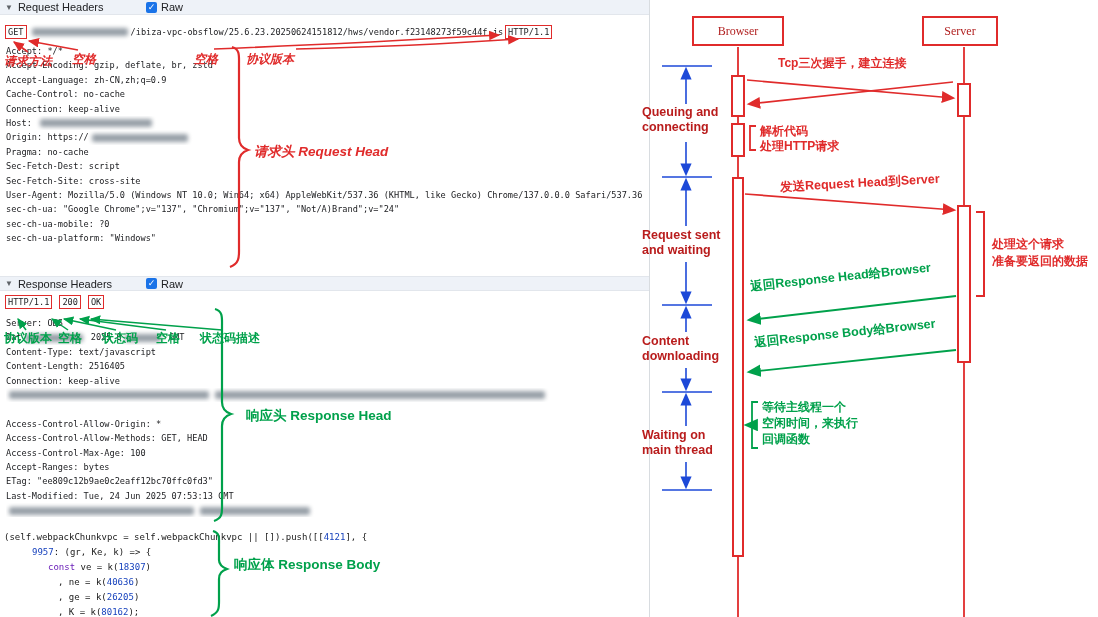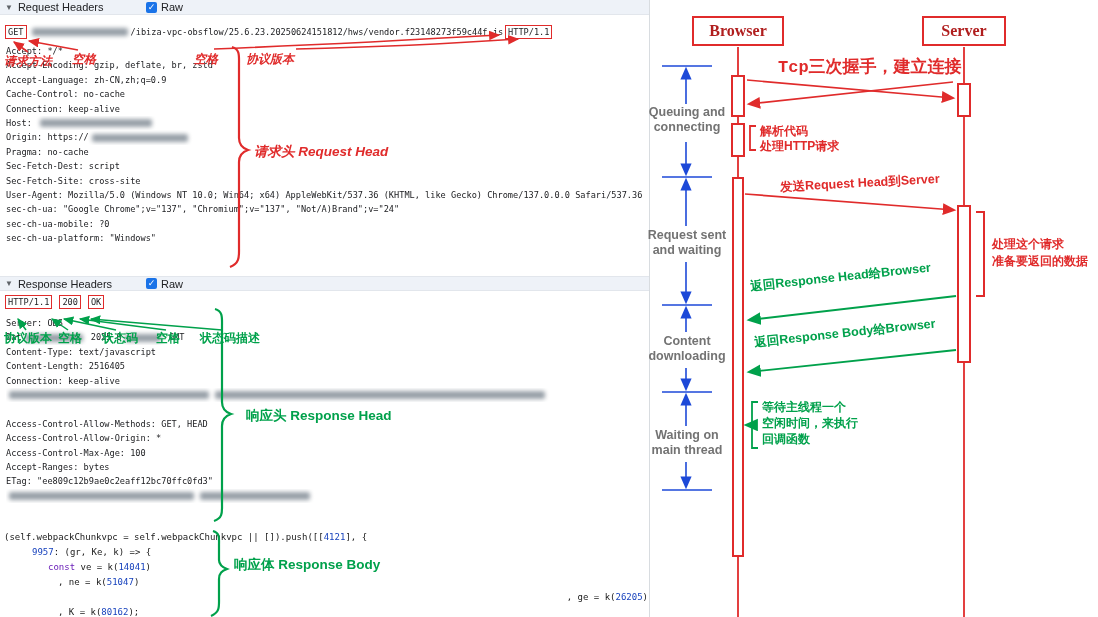--- a/index.html
+++ b/index.html
@@ -62,31 +62,31 @@
   #an-respbody { left:234px; top:556px; }
 
   #left-overlay { position:absolute; left:0; top:0; z-index:4; pointer-events:none; }
 
   
   #diagram { position:absolute; left:650px; top:0; width:448px; height:617px; background:#fff; }
   #diagram svg { position:absolute; left:0; top:0; }
 
   .actorbox { position:absolute; top:16px; height:30px; border:2.5px solid #e02b2b;
     display:flex; align-items:center; justify-content:center; color:#b01e1e;
-    font-family:"Liberation Serif", serif; font-weight:bold; font-size:16px; background:#fff; z-index:3; }
+    font-family:"Liberation Serif", serif; font-weight:normal; font-size:12px; background:#fff; z-index:3; }
   #box-browser { left:42px; width:92px; }
-  #box-server  { left:272px; width:84px; }
-
-  .phase { position:absolute; left:-8px; width:90px; text-align:center; color:#737373;
+  #box-server  { left:272px; width:76px; }
+
+  .phase { position:absolute; left:-8px; width:90px; color:#b91c1c;
     font-weight:bold; font-size:12.5px; line-height:15px; z-index:3; }
   #ph1 { top:105px; } #ph2 { top:228px; } #ph3 { top:334px; } #ph4 { top:428px; }
 
   .dnote { position:absolute; font-weight:bold; font-size:12px; white-space:nowrap; z-index:3; }
   .dred { color:#e02b2b; } .dgreen { color:#00a14b; }
-  #d-tcp   { left:128px; top:55px;  font-size:17px;font-family:Liberation Mono, monospace; }
+  #d-tcp   { left:128px; top:55px;  font-size:12px; }
   #d-parse1{ left:110px; top:123px; }
   #d-parse2{ left:110px; top:138px; }
   #d-send  { left:130px; top:175px; font-size:12.5px; transform:rotate(-3deg); }
   #d-proc1 { left:342px; top:236px; }
   #d-proc2 { left:342px; top:253px; }
   #d-rhead { left:100px; top:269px; font-size:12.5px; transform:rotate(-6deg); }
   #d-rbody { left:104px; top:325px; font-size:12.5px; transform:rotate(-6deg); }
   #d-wait1 { left:112px; top:399px; }
   #d-wait2 { left:112px; top:415px; }
   #d-wait3 { left:112px; top:431px; }
@@ -144,34 +144,35 @@
   </div>
 
   <div id="resp-headers" class="mono">
       <div class="hline"><span>Server: OBS</span></div>
       <div class="hline"><span>Dat</span><span class="blur" style="width: 58px;"></span><span> 2025 0</span><span class="blur" style="width: 36px;"></span><span> GMT</span></div>
       <div class="hline"><span>Content-Type: text/javascript</span></div>
       <div class="hline"><span>Content-Length: 2516405</span></div>
       <div class="hline"><span>Connection: keep-alive</span></div>
       <div class="hline"><span class="blur" style="width: 200px;"></span><span class="blur" style="width: 330px;"></span></div>
       <div class="hline"></div>
+      <div class="hline"><span>Access-Control-Allow-Origin: *</span></div>
       <div class="hline"><span>Access-Control-Allow-Methods: GET, HEAD</span></div>
-      <div class="hline"><span>Access-Control-Allow-Origin: *</span></div>
       <div class="hline"><span>Access-Control-Max-Age: 100</span></div>
       <div class="hline"><span>Accept-Ranges: bytes</span></div>
       <div class="hline"><span>ETag: "ee809c12b9ae0c2eaff12bc70ffc0fd3"</span></div>
+      <div class="hline"><span>Last-Modified: Tue, 24 Jun 2025 07:53:13 GMT</span></div>
       <div class="hline"><span class="blur" style="width: 185px;"></span><span class="blur" style="width: 110px;"></span></div>
     </div>
 
   <div id="resp-body">
       <div class="codeline" style="padding-left: 0px;"><span>(self.webpackChunkvpc = self.webpackChunkvpc || []).push([[</span><span class="tok-num">4121</span><span>], {</span></div>
       <div class="codeline" style="padding-left: 28px;"><span class="tok-num">9957</span><span>: (gr, Ke, k) =&gt; {</span></div>
-      <div class="codeline" style="padding-left: 44px;"><span class="tok-kw">const</span><span> ve = k(</span><span class="tok-num">14041</span><span>)</span></div>
-      <div class="codeline" style="padding-left: 54px;"><span>, ne = k(</span><span class="tok-num">51047</span><span>)</span></div>
-      <div class="codeline" style="padding-left: 54px; text-align: right;"><span>, ge = k(</span><span class="tok-num">26205</span><span>)</span></div>
+      <div class="codeline" style="padding-left: 44px;"><span class="tok-kw">const</span><span> ve = k(</span><span class="tok-num">18307</span><span>)</span></div>
+      <div class="codeline" style="padding-left: 54px;"><span>, ne = k(</span><span class="tok-num">40636</span><span>)</span></div>
+      <div class="codeline" style="padding-left: 54px;"><span>, ge = k(</span><span class="tok-num">26205</span><span>)</span></div>
       <div class="codeline" style="padding-left: 54px;"><span>, K = k(</span><span class="tok-num">80162</span><span>);</span></div>
     </div>
 
   <div class="ann ann-red" id="an-method">请求方法</div>
   <div class="ann ann-red" id="an-sp1">空格</div>
   <div class="ann ann-red" id="an-sp2">空格</div>
   <div class="ann ann-red" id="an-proto">协议版本</div>
   <div class="ann ann-red ann-big" id="an-reqhead">请求头 Request Head</div>
   <div class="ann ann-green" id="an-rproto">协议版本</div>
   <div class="ann ann-green" id="an-rsp1">空格</div>

